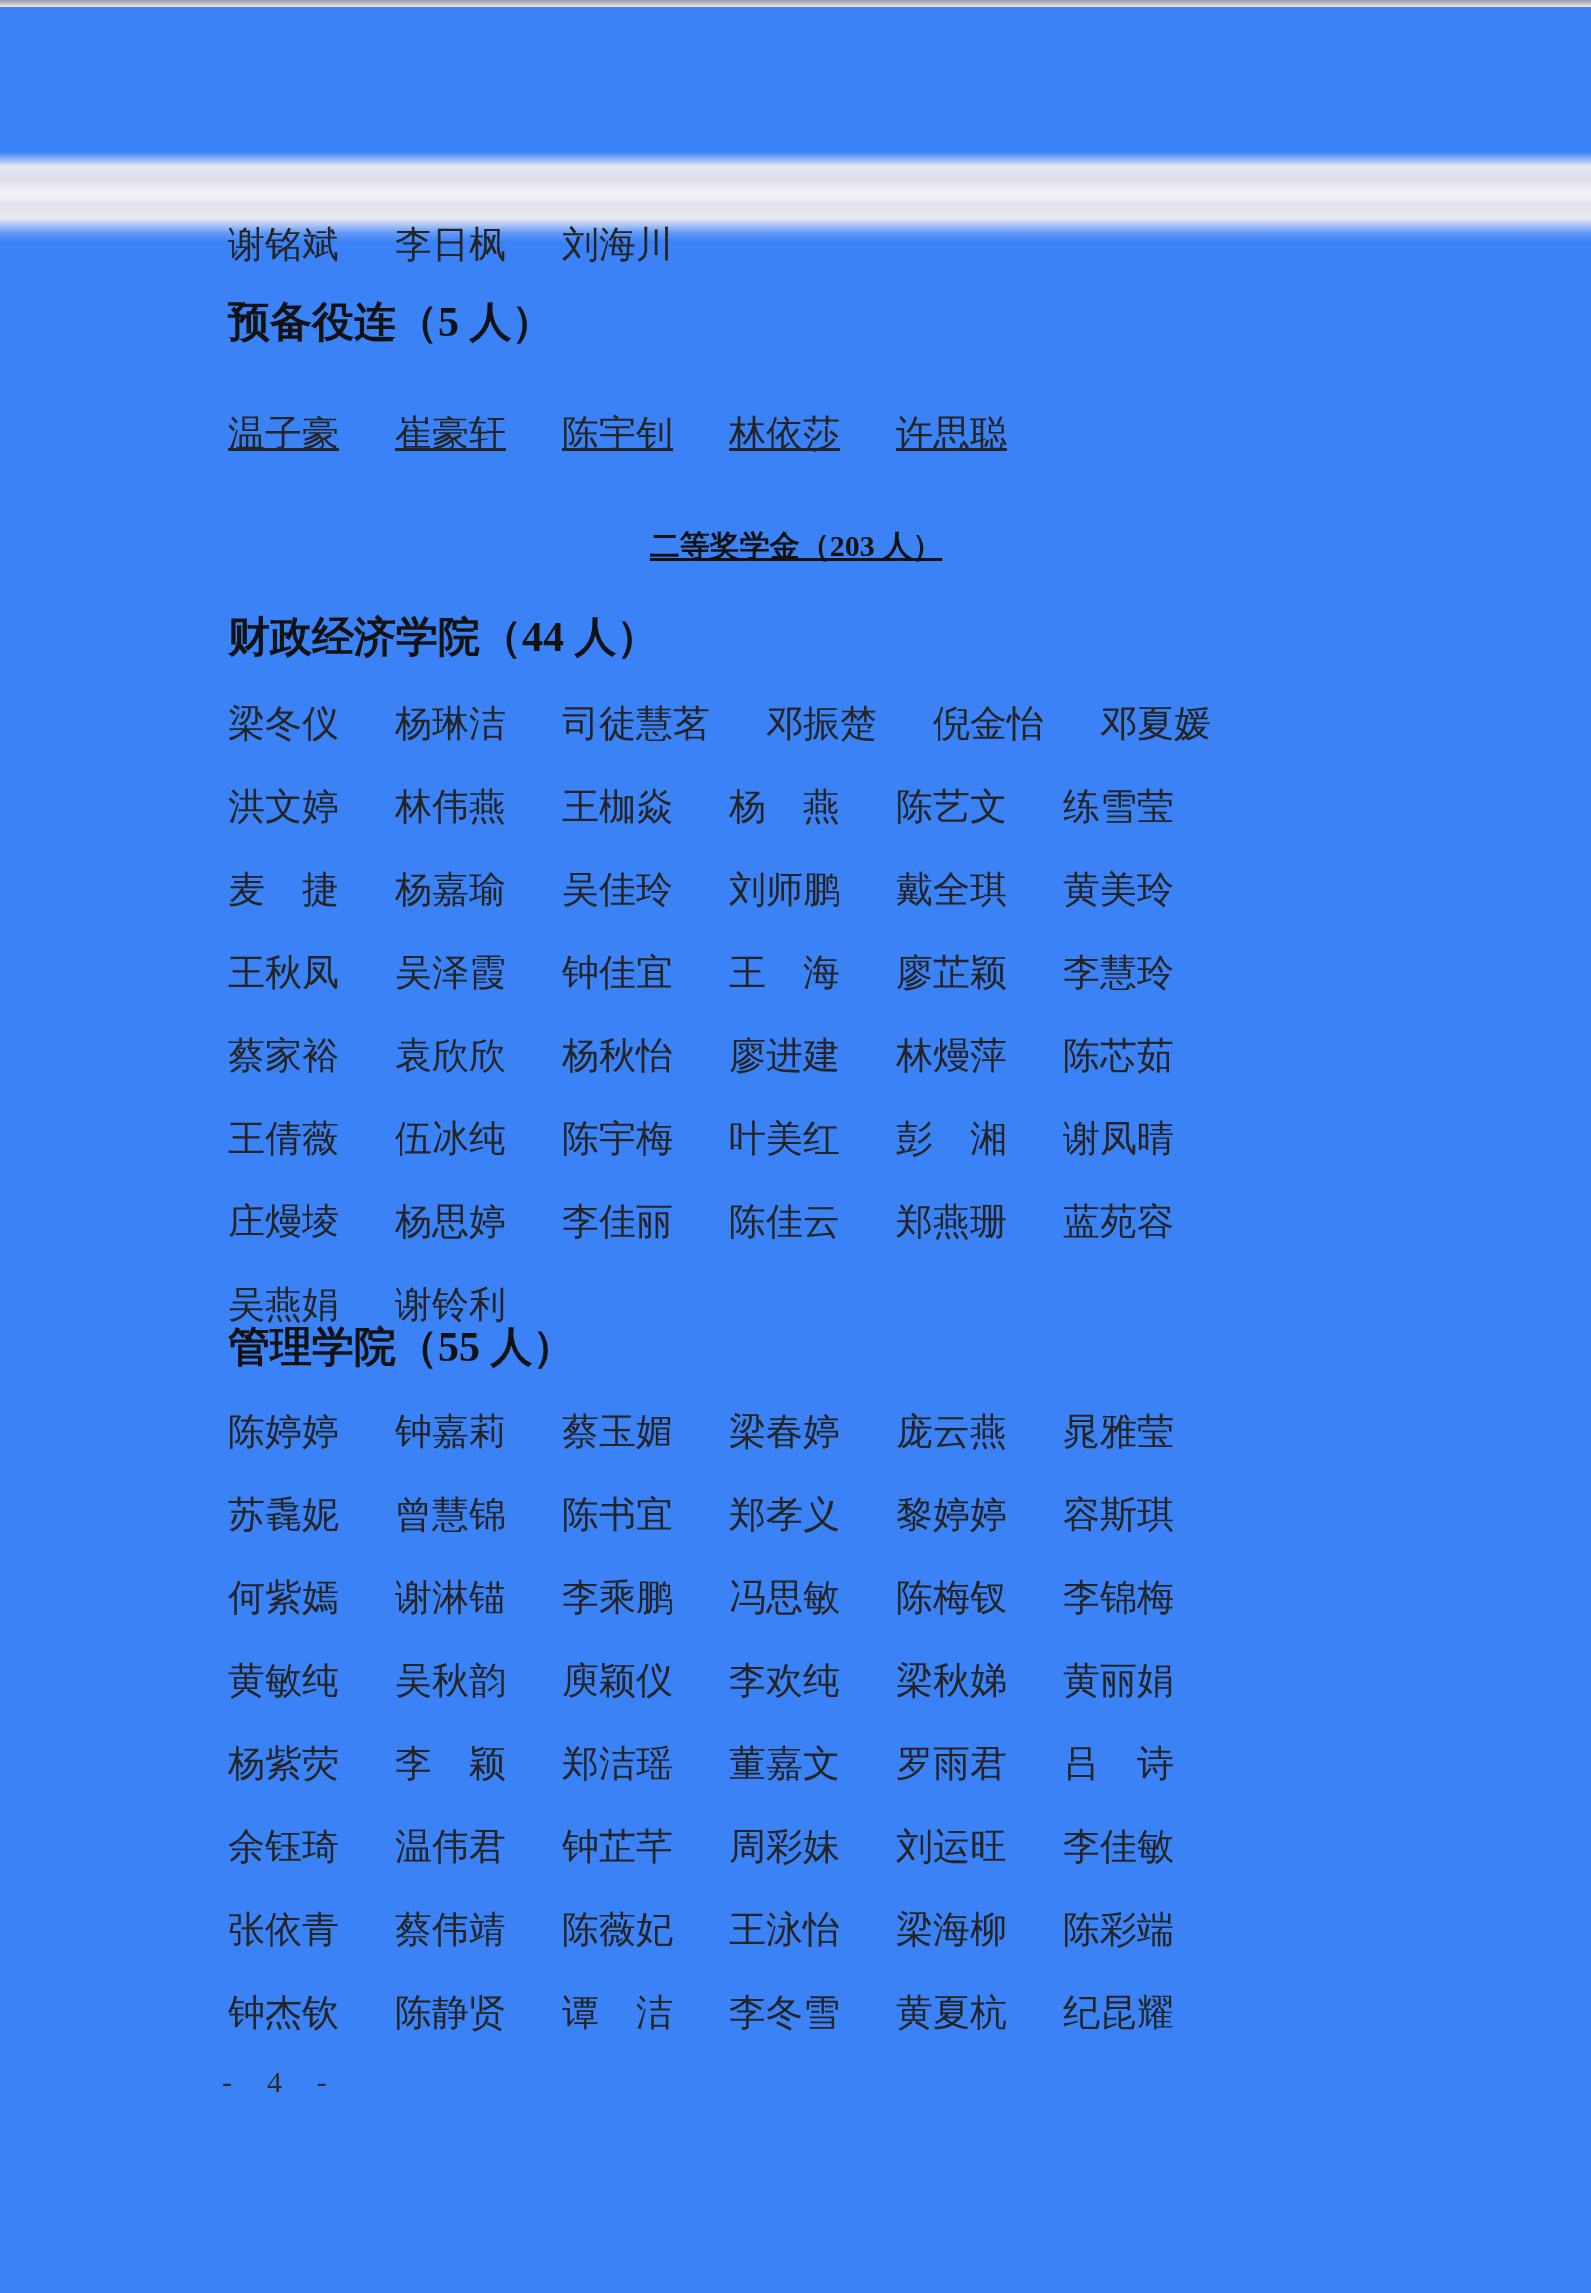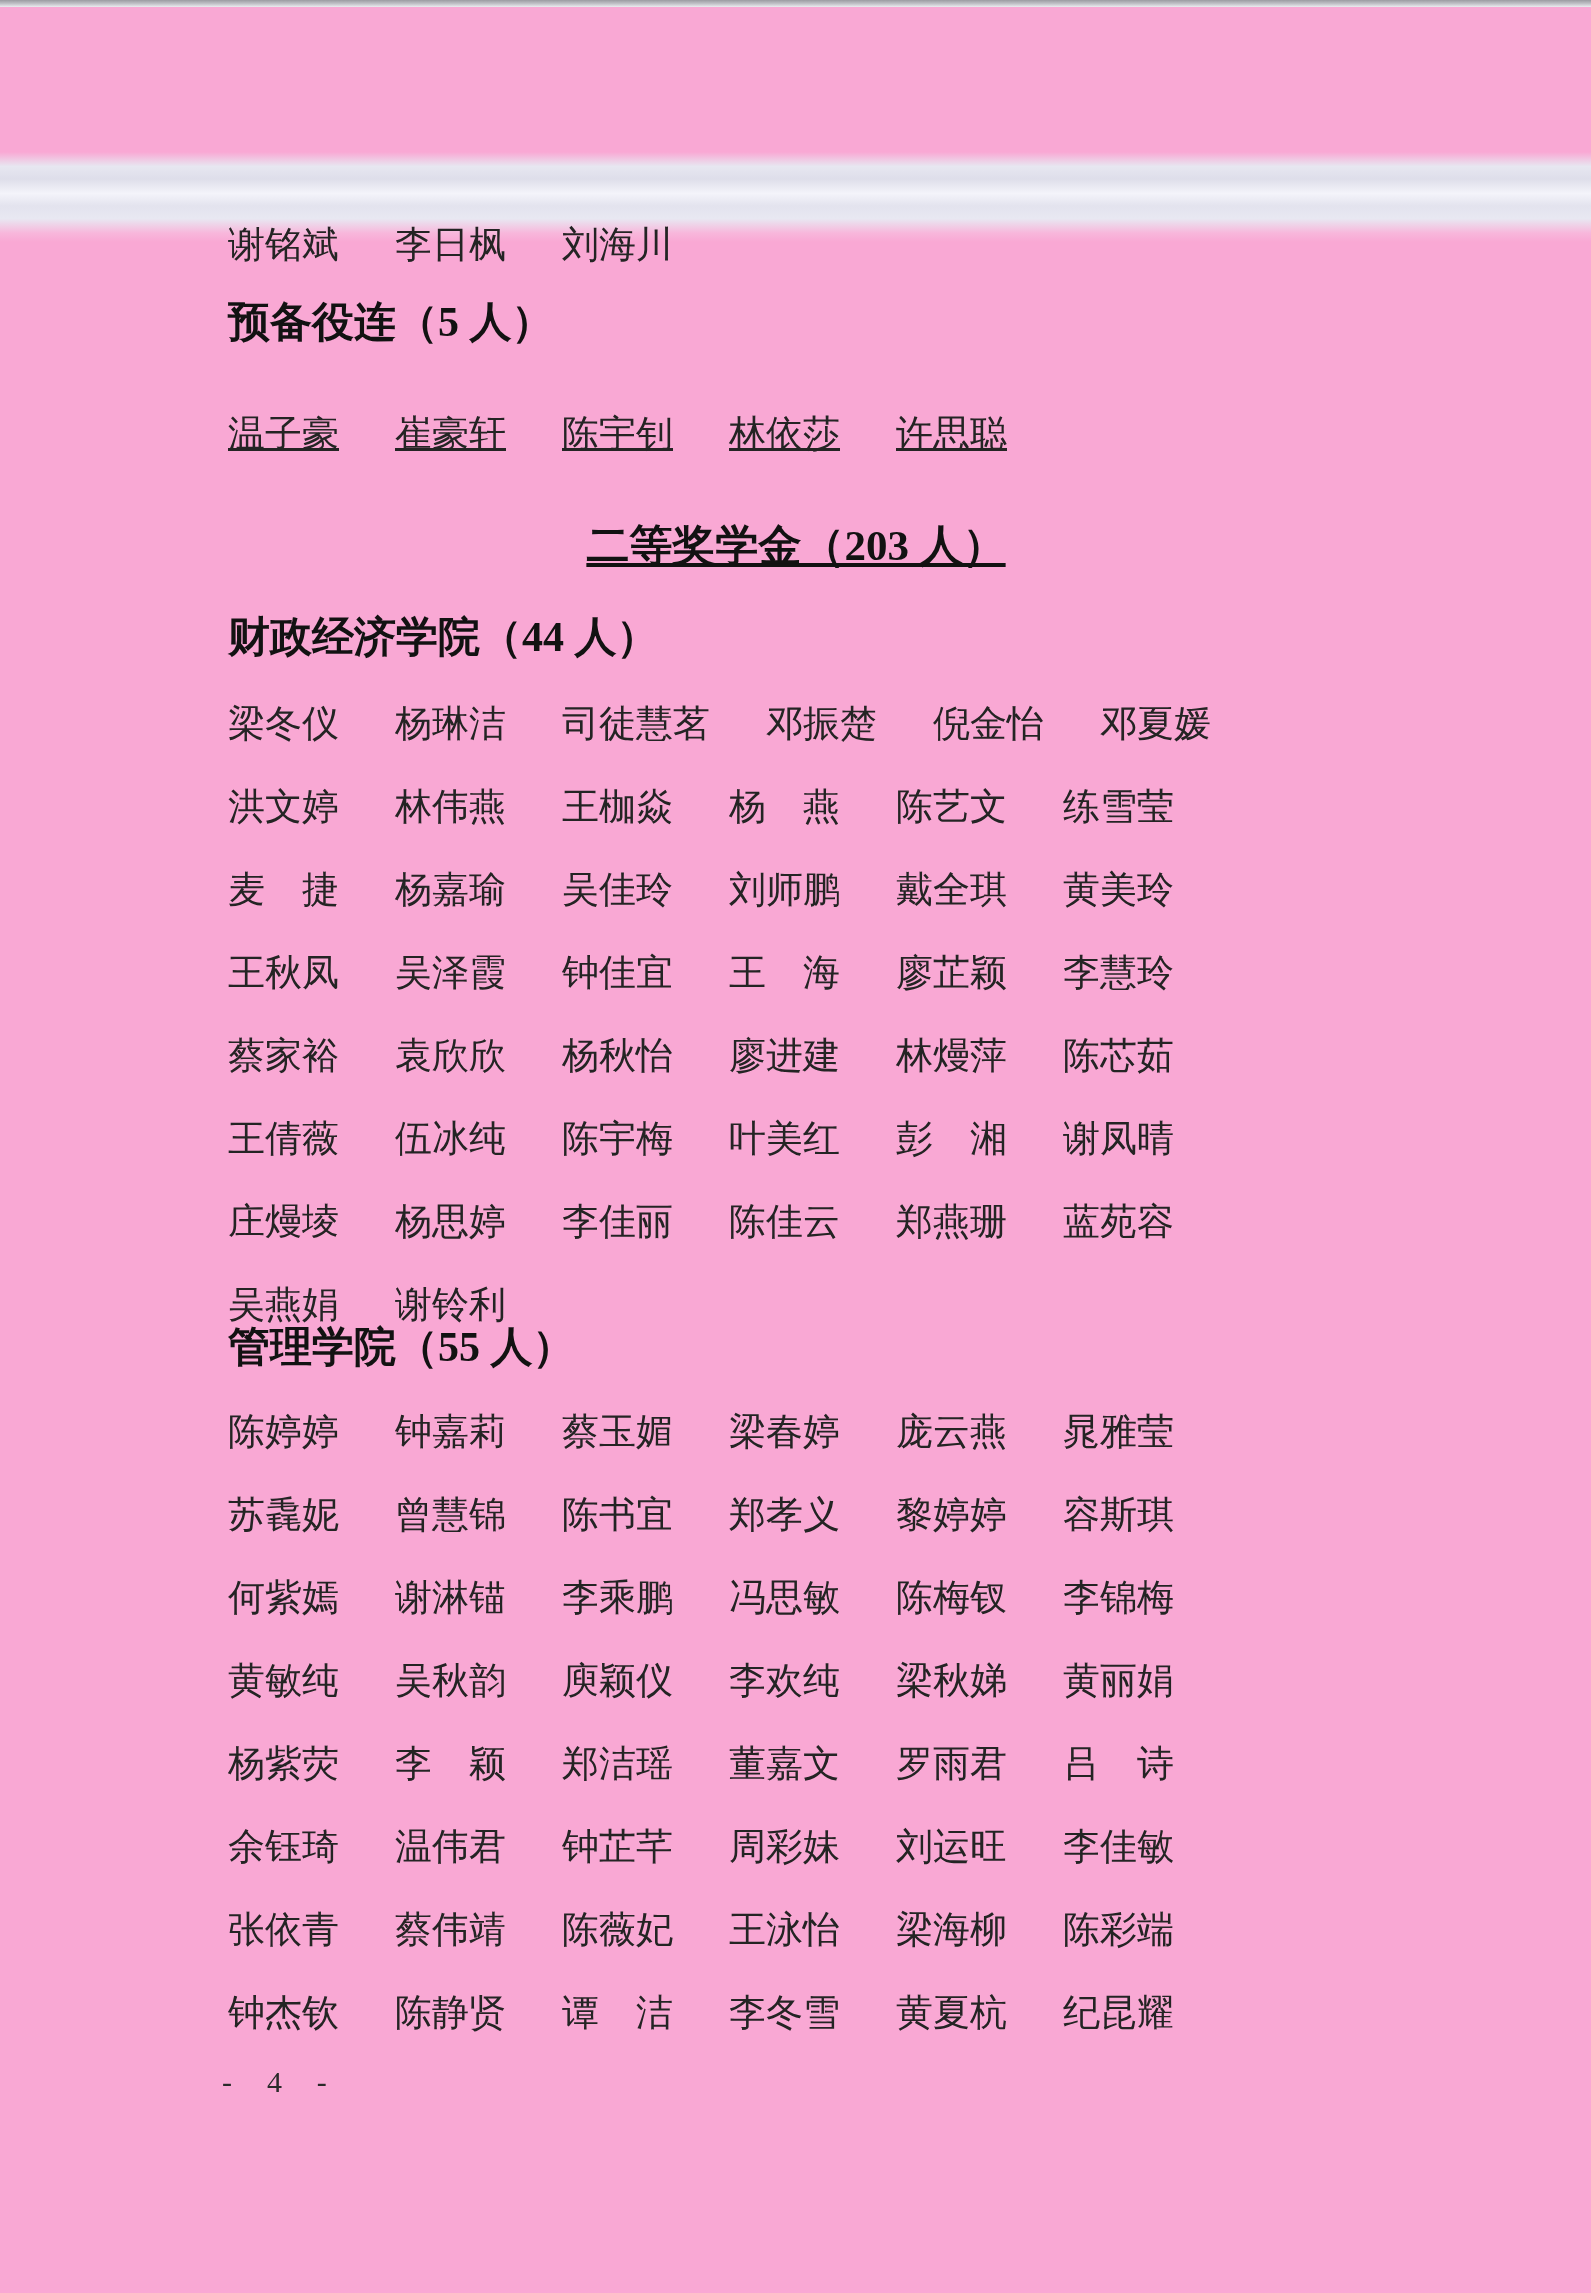--- a/index.html
+++ b/index.html
@@ -11,21 +11,21 @@
     width: 1592px;
     height: 2294px;
     position: relative;
     font-family: "Liberation Serif", "DejaVu Serif", serif;
     color: #1c1c1c;
     overflow: hidden;
   }
   .page {
     position: absolute;
     inset: 0;
-    background: #f9a8d4;
+    background: #3b82f6;
   }
   
   .band-top-edge {
     position: absolute;
     top: 0; left: 0;
     width: 100%; height: 6.8px;
     background: linear-gradient(to bottom, #9b9ba1 0%, #c3c3c9 55%, #ececf0 100%);
   }
   
   .scan-band {
@@ -63,21 +63,21 @@
     white-space: nowrap;
   }
   .heading.left {
     margin-left: 228px;
     font-size: 42px;
     line-height: 45px;
   }
   .heading.center {
     width: 100%;
     text-align: center;
-    font-size: 43px;
+    font-size: 30px;
     line-height: 47px;
   }
   
   .mt-230 { margin-top: 224px; }
   .mt-36  { margin-top: 35px; }
   .mt-70  { margin-top: 68px; text-decoration: underline; }
   .mt-60  { margin-top: 46px; font-family: Liberation Serif, serif; }
   .mt-44  { margin-top: 43px; }
   .mt-43  { margin-top: 42px; }
   .mt-42  { margin-top: 41px; }

